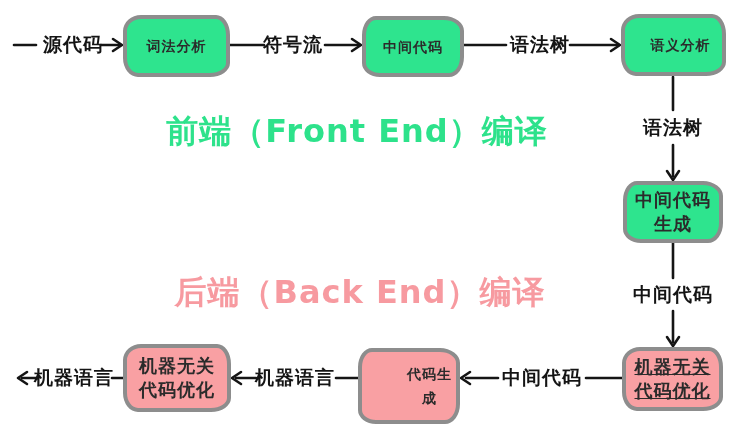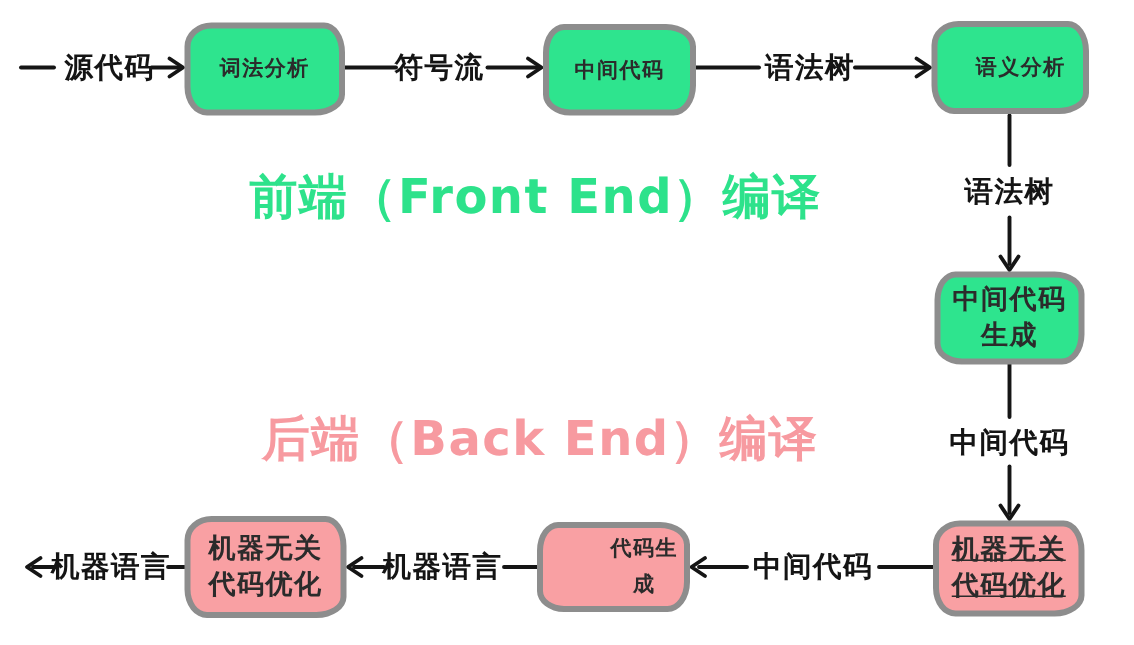--- a/index.html
+++ b/index.html
@@ -111,21 +111,21 @@
   <div class="stage-title front" style="left:357px;top:132px;">前端（Front End）编译</div>
 
   <div class="node green r1" style="left:123px;top:15px;width:107px;height:62px;">词法分析</div>
   <div class="node green r2" style="left:362px;top:16px;width:102px;height:61px;">中间代码</div>
   <div class="node green r1" style="left:621px;top:14px;width:105px;height:62px;padding-left:14px;">语义分析</div>
   <div class="node green r2" style="left:623px;top:181px;width:100px;height:62px;font-size:18px;">中间代码
 生成</div>
 
   <div class="node pink r1" style="left:622px;top:347px;width:101px;height:64px;font-size:18px;text-decoration:underline;">机器无关
 代码优化</div>
-  <div class="node pink r2" style="left:358px;top:348px;width:102px;height:60px;padding-left:41px;">代码生成</div>
+  <div class="node pink r2" style="left:358px;top:348px;width:102px;height:76px;padding-left:41px;">代码生成</div>
   <div class="node pink r1" style="left:123px;top:344px;width:108px;height:68px;font-size:18px;">机器无关
 代码优化</div>
 
   <div class="edge-label" style="left:293px;top:45px;">符号流</div>
   <div class="edge-label" style="left:73px;top:45px;">源代码</div>
   <div class="edge-label" style="left:540px;top:45px;">语法树</div>
   <div class="edge-label" style="left:673px;top:128px;">语法树</div>
   <div class="edge-label" style="left:673px;top:295px;">中间代码</div>
   <div class="edge-label" style="left:542px;top:378px;">中间代码</div>
   <div class="edge-label" style="left:295px;top:378px;">机器语言</div>

